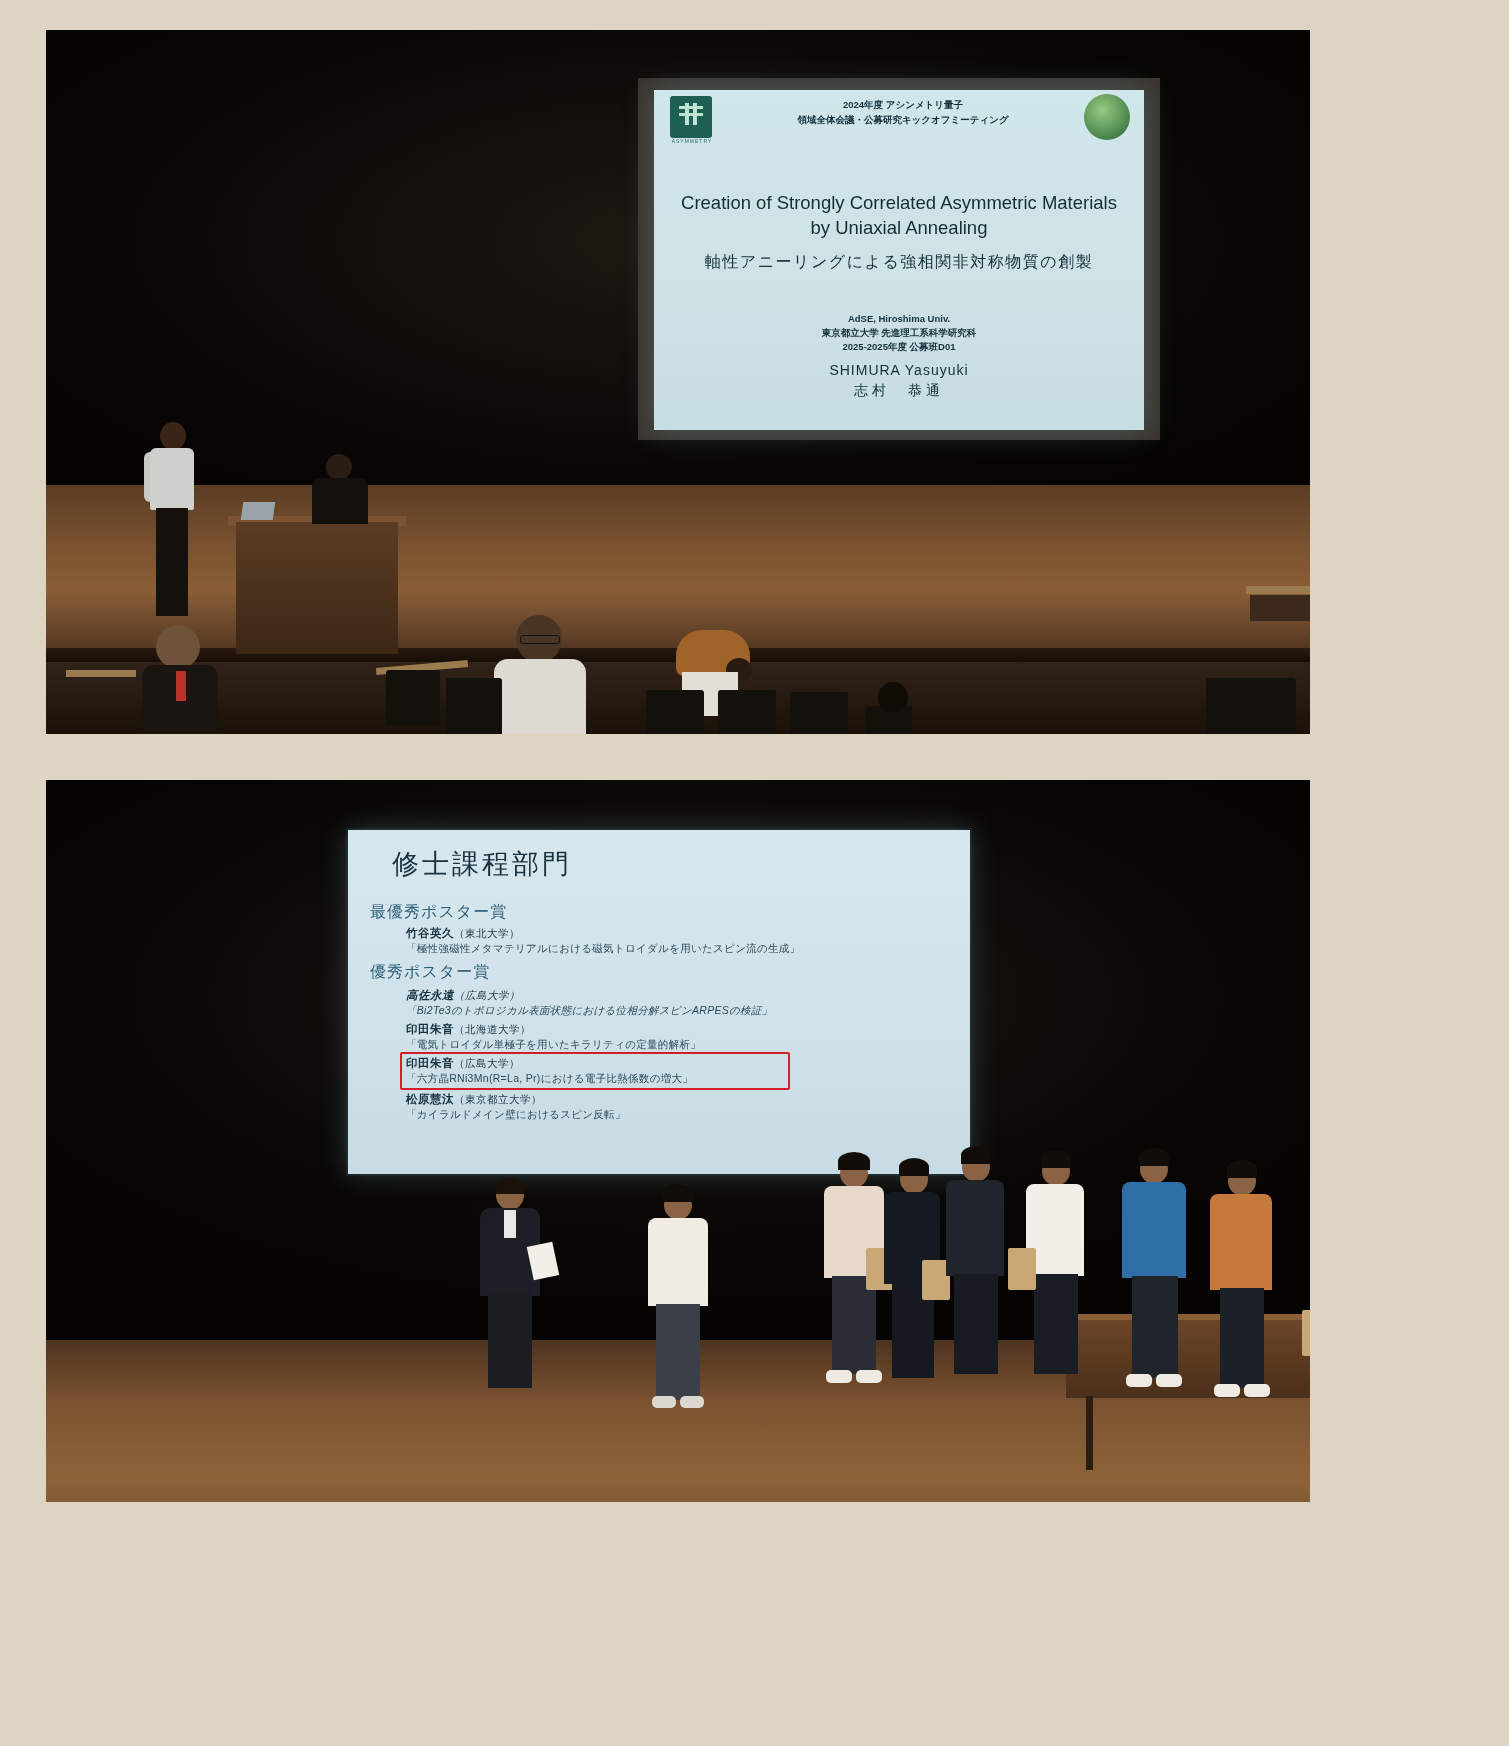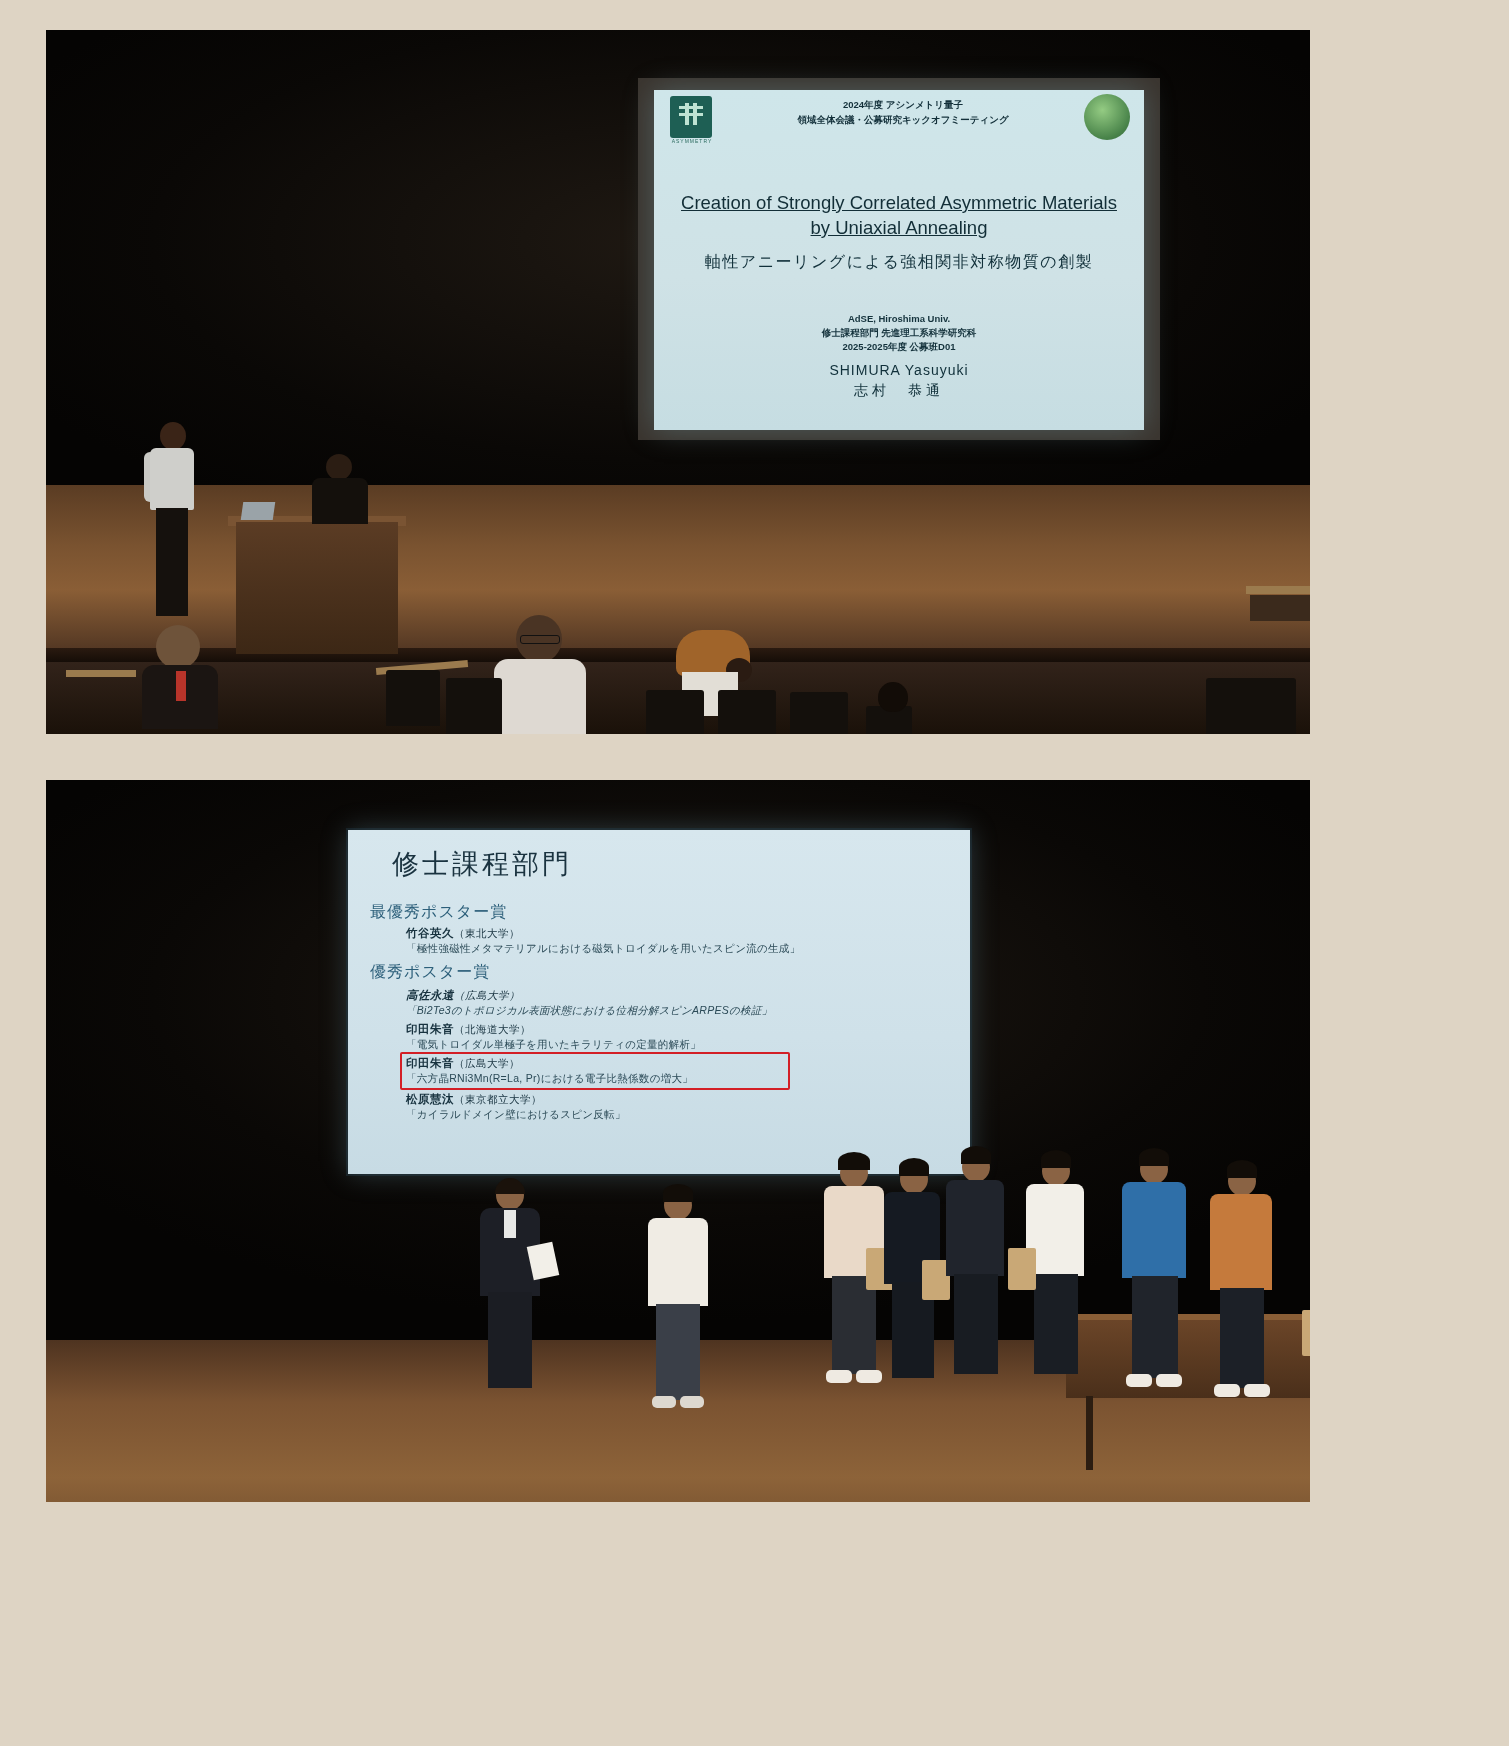--- a/index.html
+++ b/index.html
@@ -155,21 +155,20 @@
   }
   .slide-title-en {
     position: absolute;
     left: 24px;
     right: 24px;
     top: 100px;
     text-align: center;
     font-size: 18.5px;
     line-height: 25px;
     color: #122e37;
-    text-decoration: underline;
   }
   .slide-title-ja {
     position: absolute;
     left: 24px;
     right: 24px;
     top: 162px;
     text-align: center;
     font-size: 16px;
     letter-spacing: 1.5px;
     color: #11303a;
@@ -469,21 +468,21 @@
 
         <div class="slide-title-en">
           <div>Creation of Strongly Correlated Asymmetric Materials</div>
           <div>by Uniaxial Annealing</div>
         </div>
 
         <div class="slide-title-ja">軸性アニーリングによる強相関非対称物質の創製</div>
 
         <div class="slide-affil">
           <div>AdSE, Hiroshima Univ.</div>
-          <div>修士課程部門 先進理工系科学研究科</div>
+          <div>東京都立大学 先進理工系科学研究科</div>
           <div>2025-2025年度 公募班D01</div>
         </div>
 
         <div class="slide-name-en">SHIMURA    Yasuyuki</div>
         <div class="slide-name-ja">志村　恭通</div>
       </div>
     </div>
 
     <div class="podium-top"></div>
     <div class="podium"></div>

